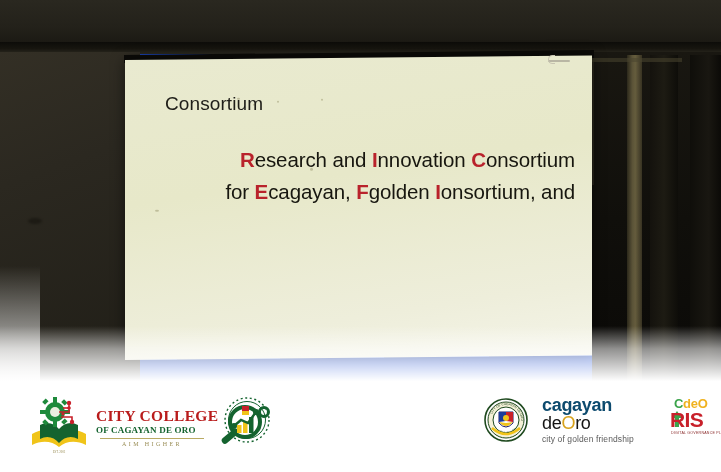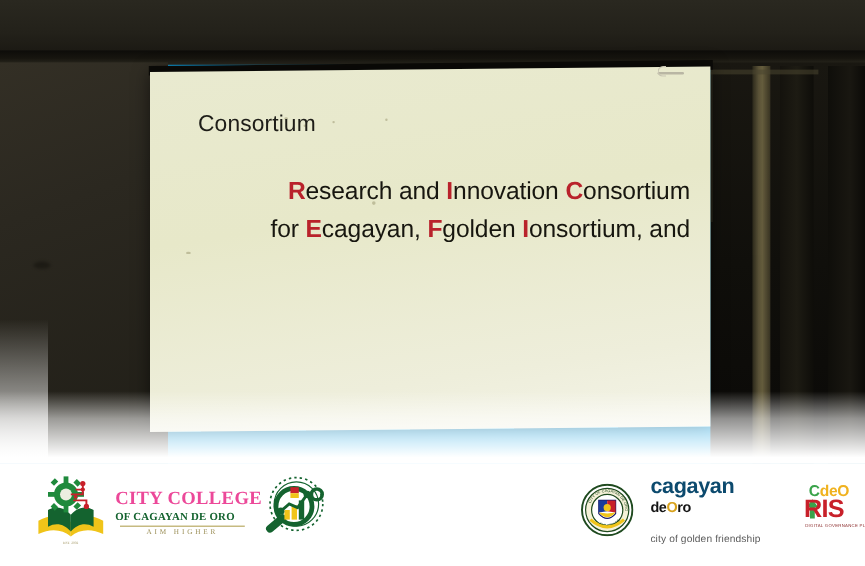--- a/index.html
+++ b/index.html
@@ -16,21 +16,21 @@
     height: 472px;
     background: #ffffff;
   }
 
   
   .photo {
     position: absolute;
     left: 0; top: 0;
     width: 721px; height: 386px;
     overflow: hidden;
-    background: #0ea5e9;
+    background: #1d4ed8;
     padding-left: 36px;
   }
 
   
   .wall-top {
     position: absolute; left: 0; top: 0; width: 721px; height: 46px;
     background: linear-gradient(180deg, #2a2820 0%, #23211a 60%, #1a1812 100%);
   }
   .wall-beam {
     position: absolute; left: 0; top: 42px; width: 721px; height: 12px;
@@ -145,21 +145,21 @@
   .logo-group-right {
     position: absolute; left: 484px; top: 10px;
     display: flex; align-items: center; gap: 14px;
   }
 
   
   .ccco-mark { position: relative; width: 62px; height: 62px; }
   .ccco-text { position: relative; width: 112px; height: 46px; padding-top: 6px; }
   .ccco-title {
     font-family: "Liberation Serif", serif;
-    font-weight: 700; font-size: 15.5px; color: #ec4899; letter-spacing: .3px;
+    font-weight: 700; font-size: 15.5px; color: #b91c1c; letter-spacing: .3px;
     line-height: 16px; white-space: nowrap;
   }
   .ccco-sub {
     font-family: "Liberation Serif", serif;
     font-weight: 700; font-size: 9px; color: #14632f; letter-spacing: .2px;
     line-height: 12px; white-space: nowrap; 
   }
   .ccco-rule { height: 1px; background: #b9aa63; margin: 2px 4px 2px 4px; }
   .ccco-tag {
     font-family: "Liberation Serif", serif;
@@ -170,26 +170,26 @@
   .mag-mark { position: relative; width: 60px; height: 60px; }
 
   
   .cdo-seal { width: 44px; height: 44px; }
   .cdo-word { position: relative; width: 112px; }
   .cdo-line1 {
     font-size: 18px; font-weight: 700; color: #0c4a6e; line-height: 18px;
     letter-spacing: -.3px;
   }
   .cdo-line2 {
-    font-size: 12px; font-weight: 700; color: #141414; line-height: 19px;
+    font-size: 18px; font-weight: 400; color: #141414; line-height: 19px;
     letter-spacing: -.3px;
   }
   .cdo-line2 .o-gold { color: #d8a21c; }
   .cdo-tag {
-    font-size: 8.5px; color: #5b5b5b; letter-spacing: .1px; margin-top: 11px;
+    font-size: 8.5px; color: #5b5b5b; letter-spacing: .1px; margin-top: 1px;
   }
 
   
   .ris-mark { position: relative; width: 86px; height: 48px; }
   .ris-cdeo {
     position: absolute; left: 6px; top: 0px;
     font-size: 13px; font-weight: 700; color: #f0b21f; letter-spacing: -.3px;
   }
   .ris-cdeo .c-green { color: #3aa34a; }
   .ris-big {

